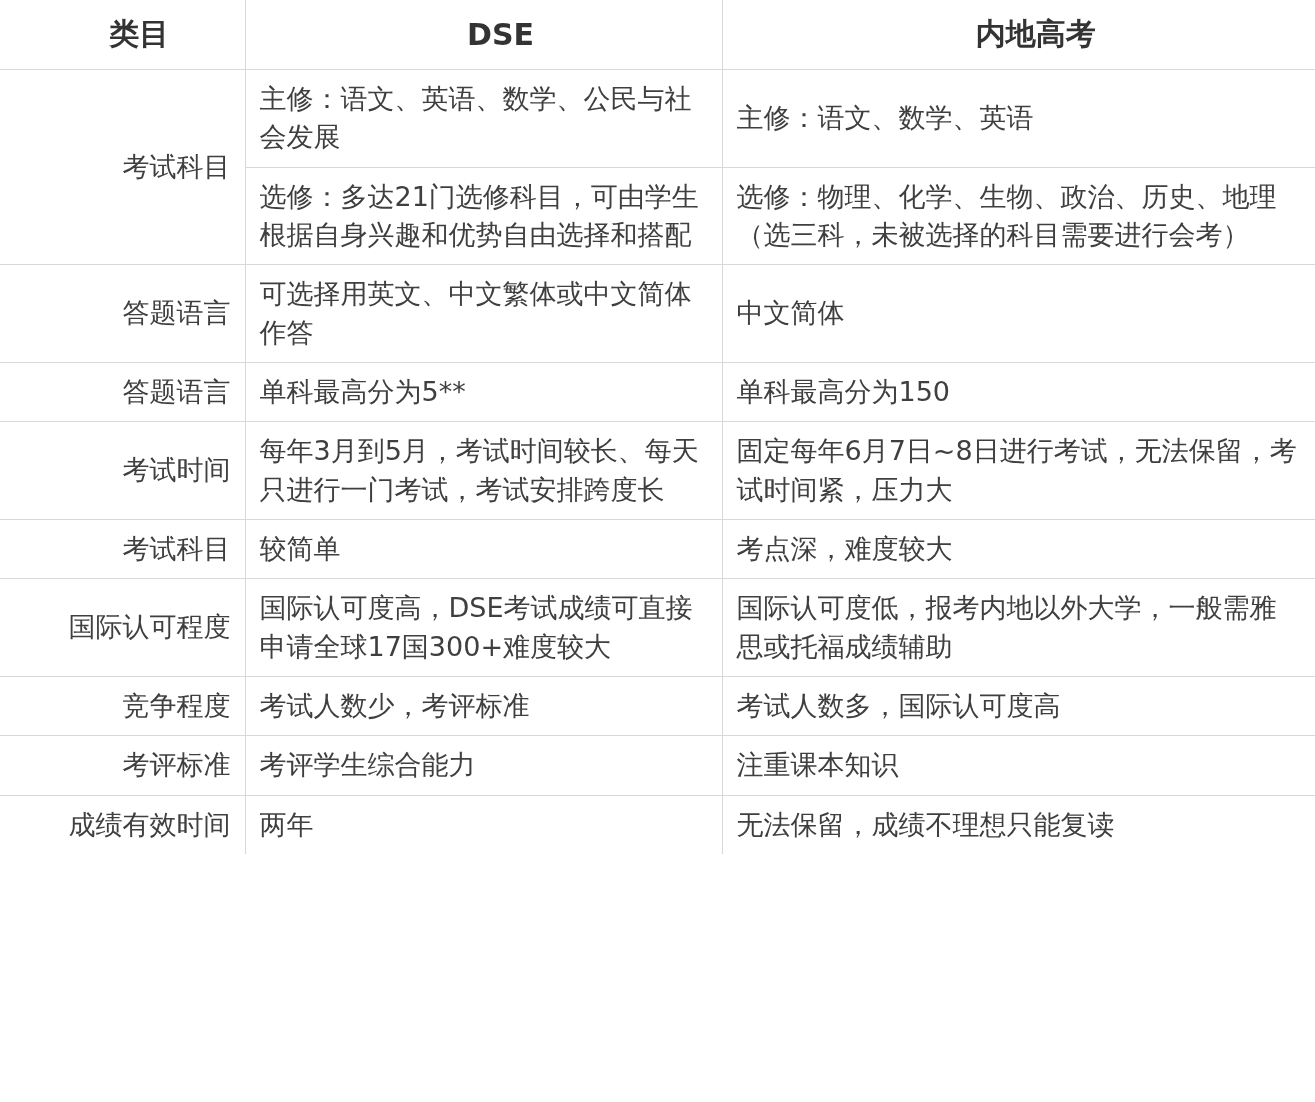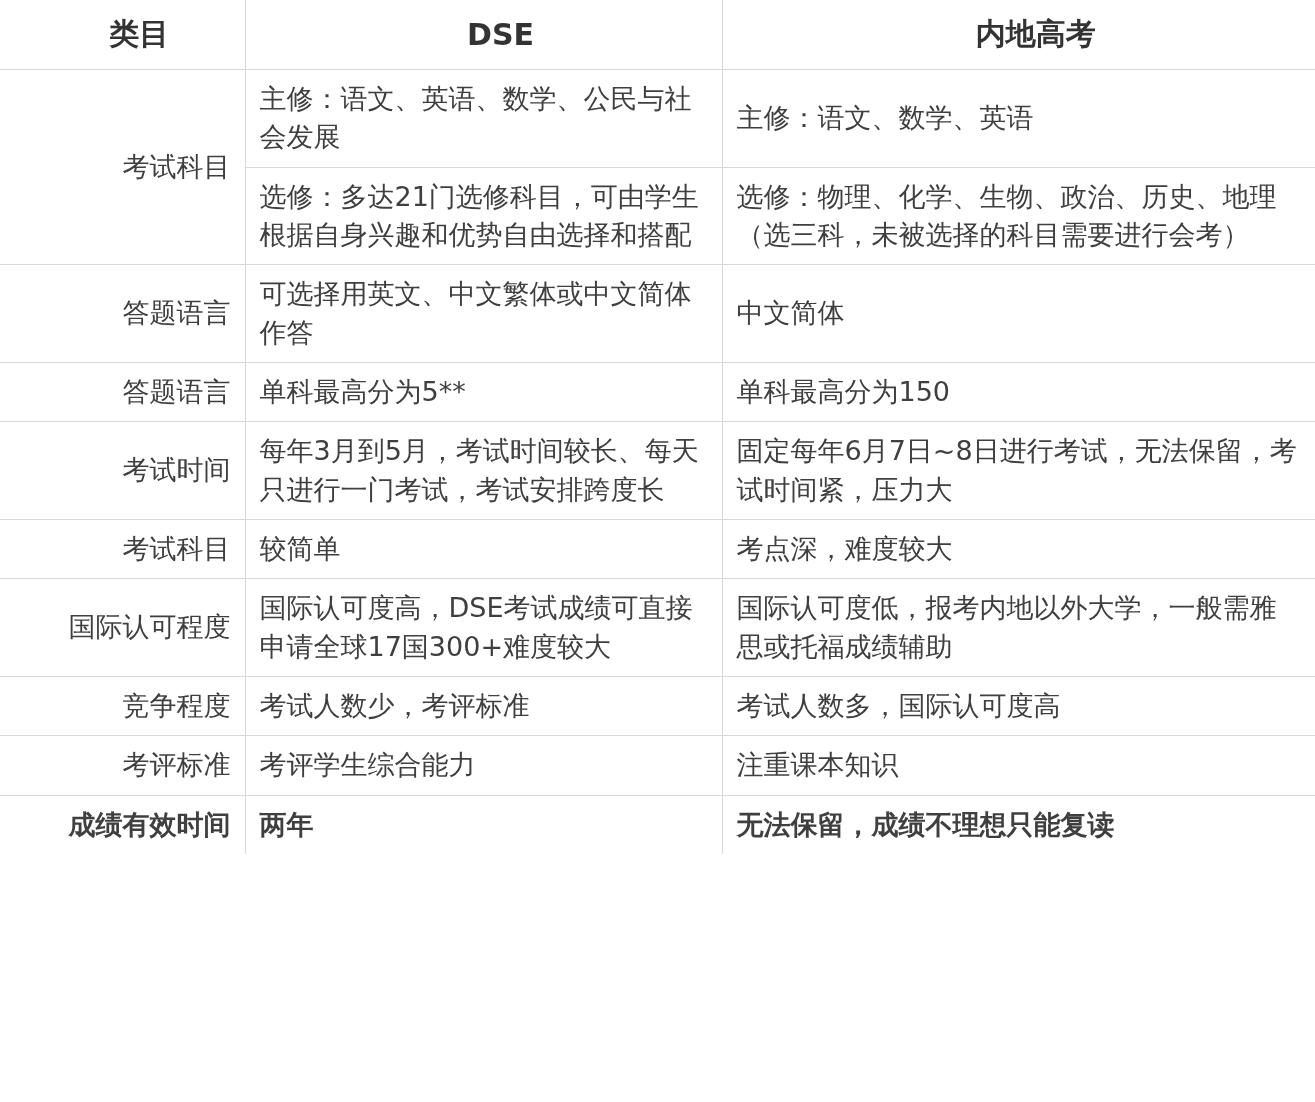--- a/index.html
+++ b/index.html
@@ -53,21 +53,21 @@
   }
   td.val {
     text-align: left;
     padding-left: 14px;
     padding-right: 10px;
   }
   
   table.compare tr > *:first-child { border-left: none; }
   table.compare tr > *:last-child { border-right: none; }
   table.compare thead tr th { border-top: none; padding-left: 44px; }
-  table.compare tbody tr:last-child td { border-bottom: none; font-weight: bold; }
+  table.compare tbody tr:last-child td { border-bottom: none; }
 </style>
 </head>
 <body>
 
 <div class="table-wrap">
   <table class="compare">
     <colgroup>
       <col class="c1">
       <col class="c2">
       <col class="c3">

